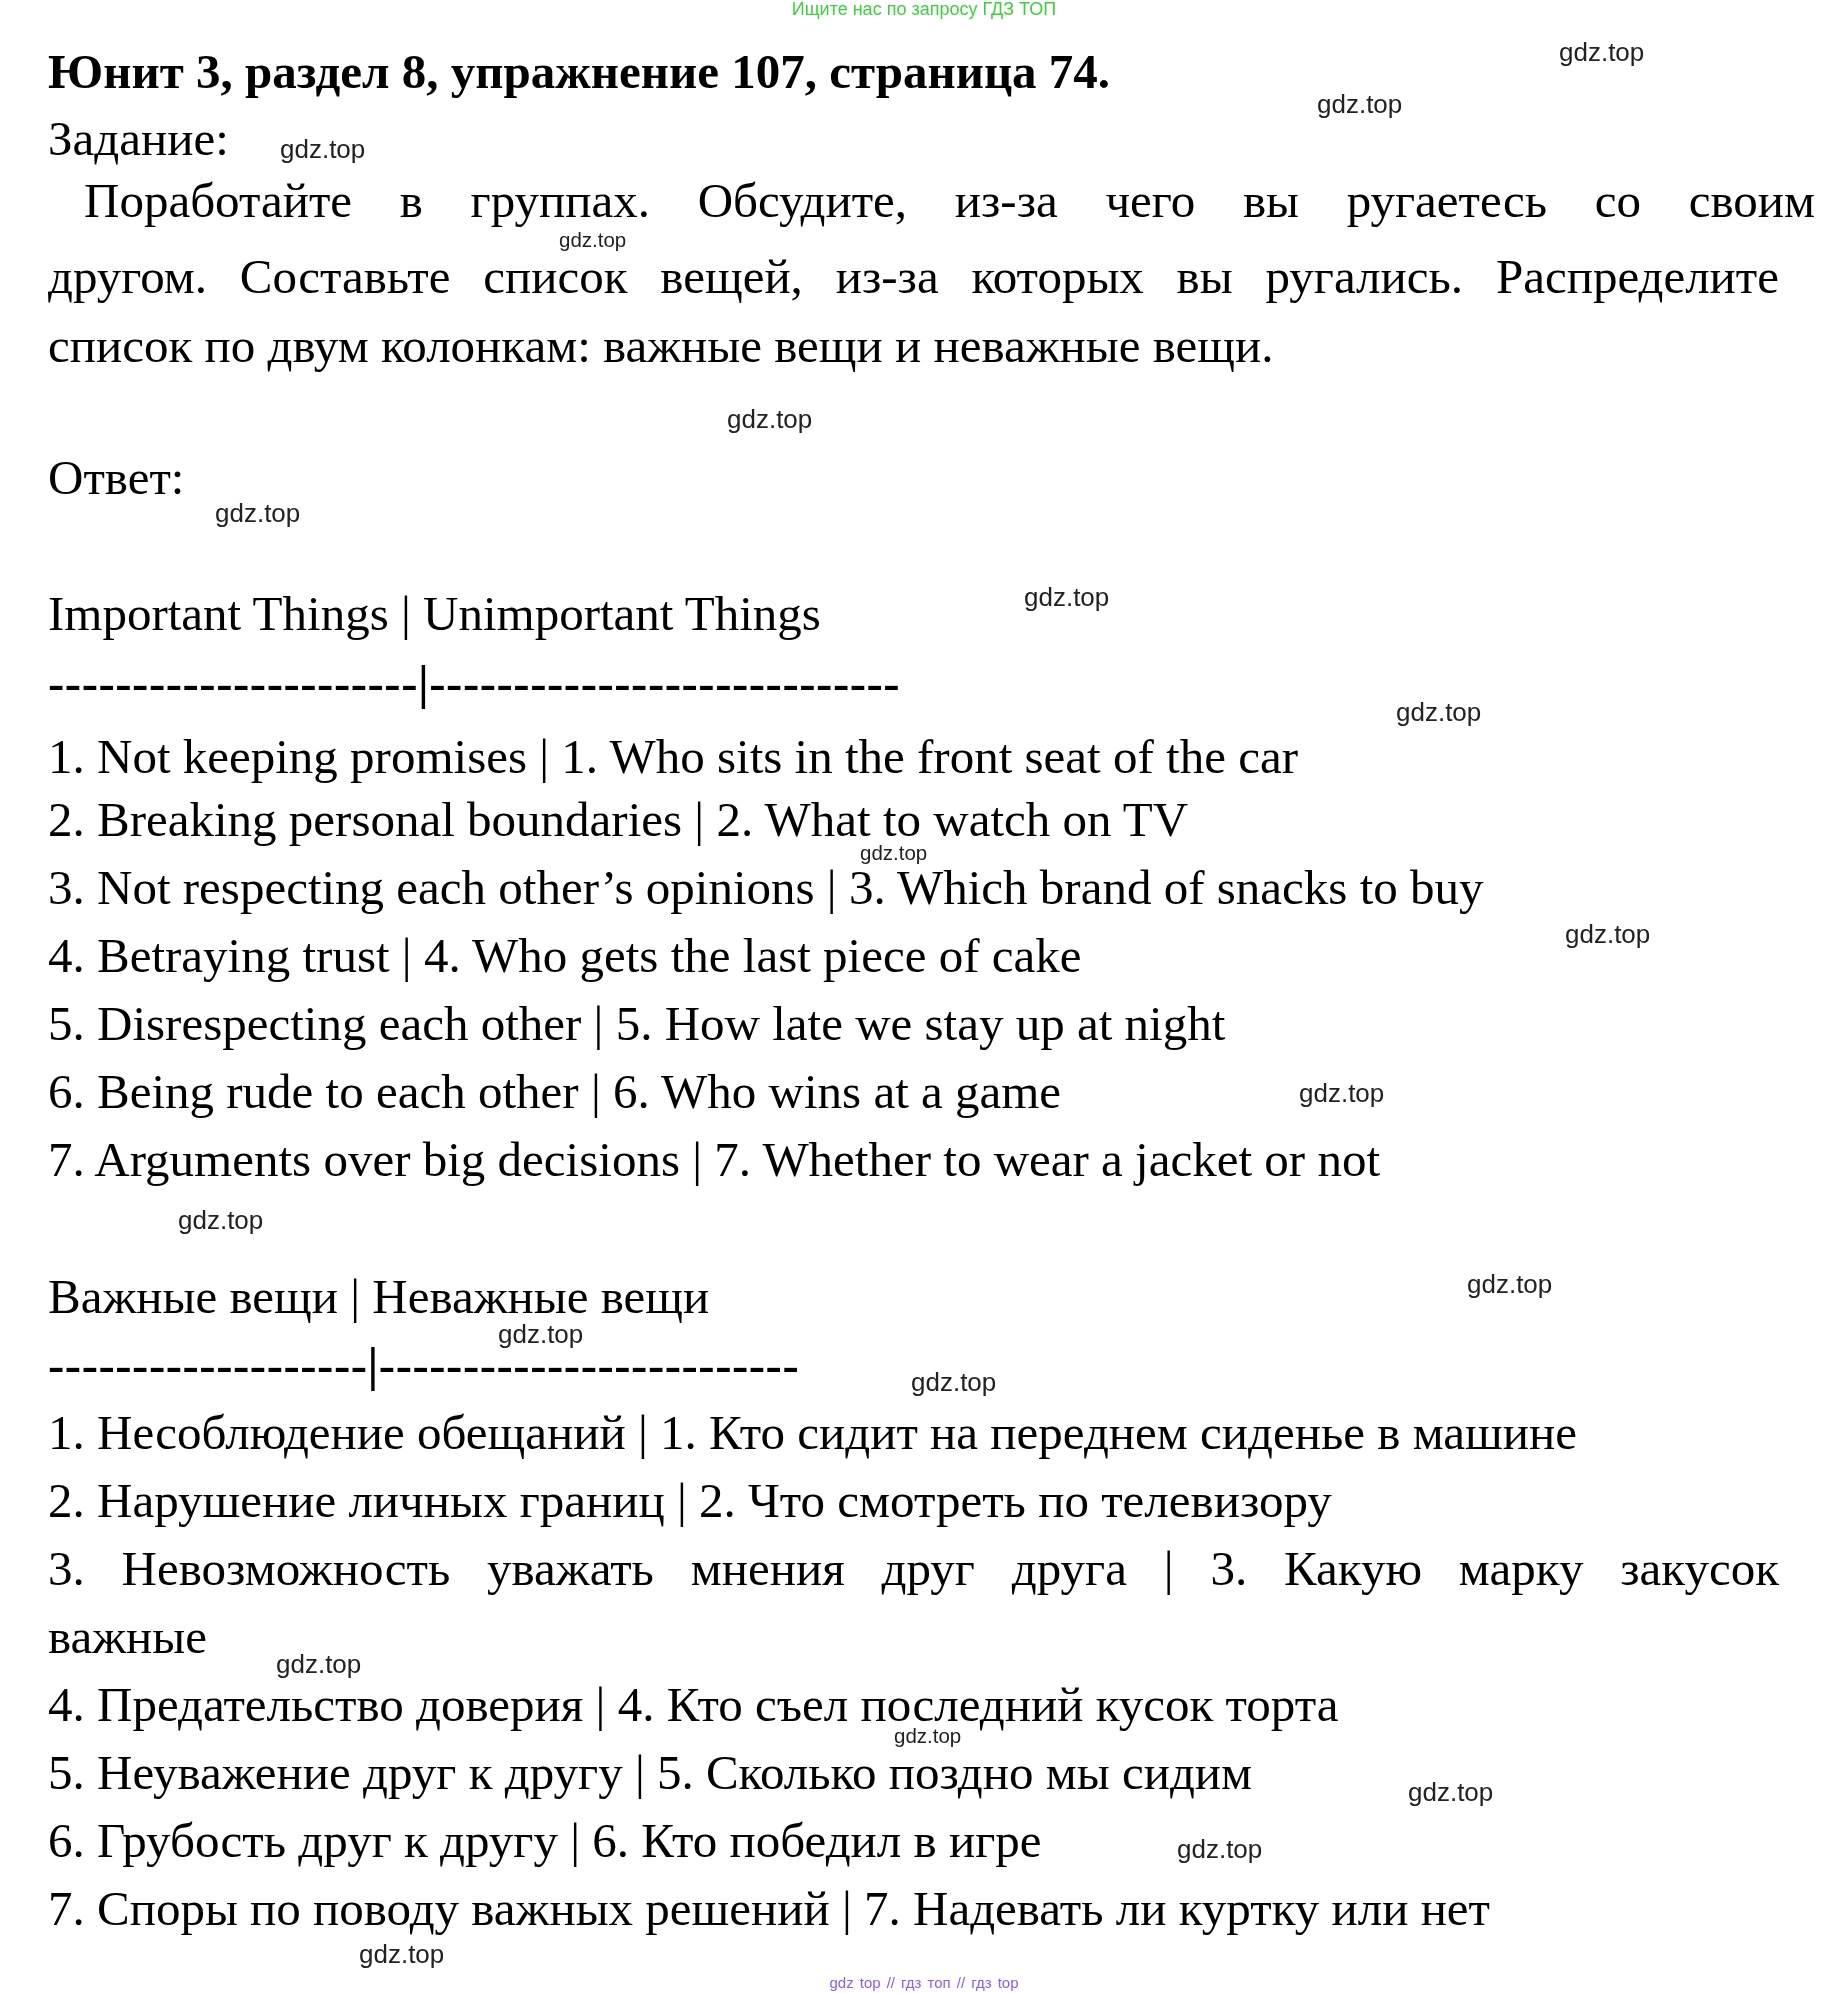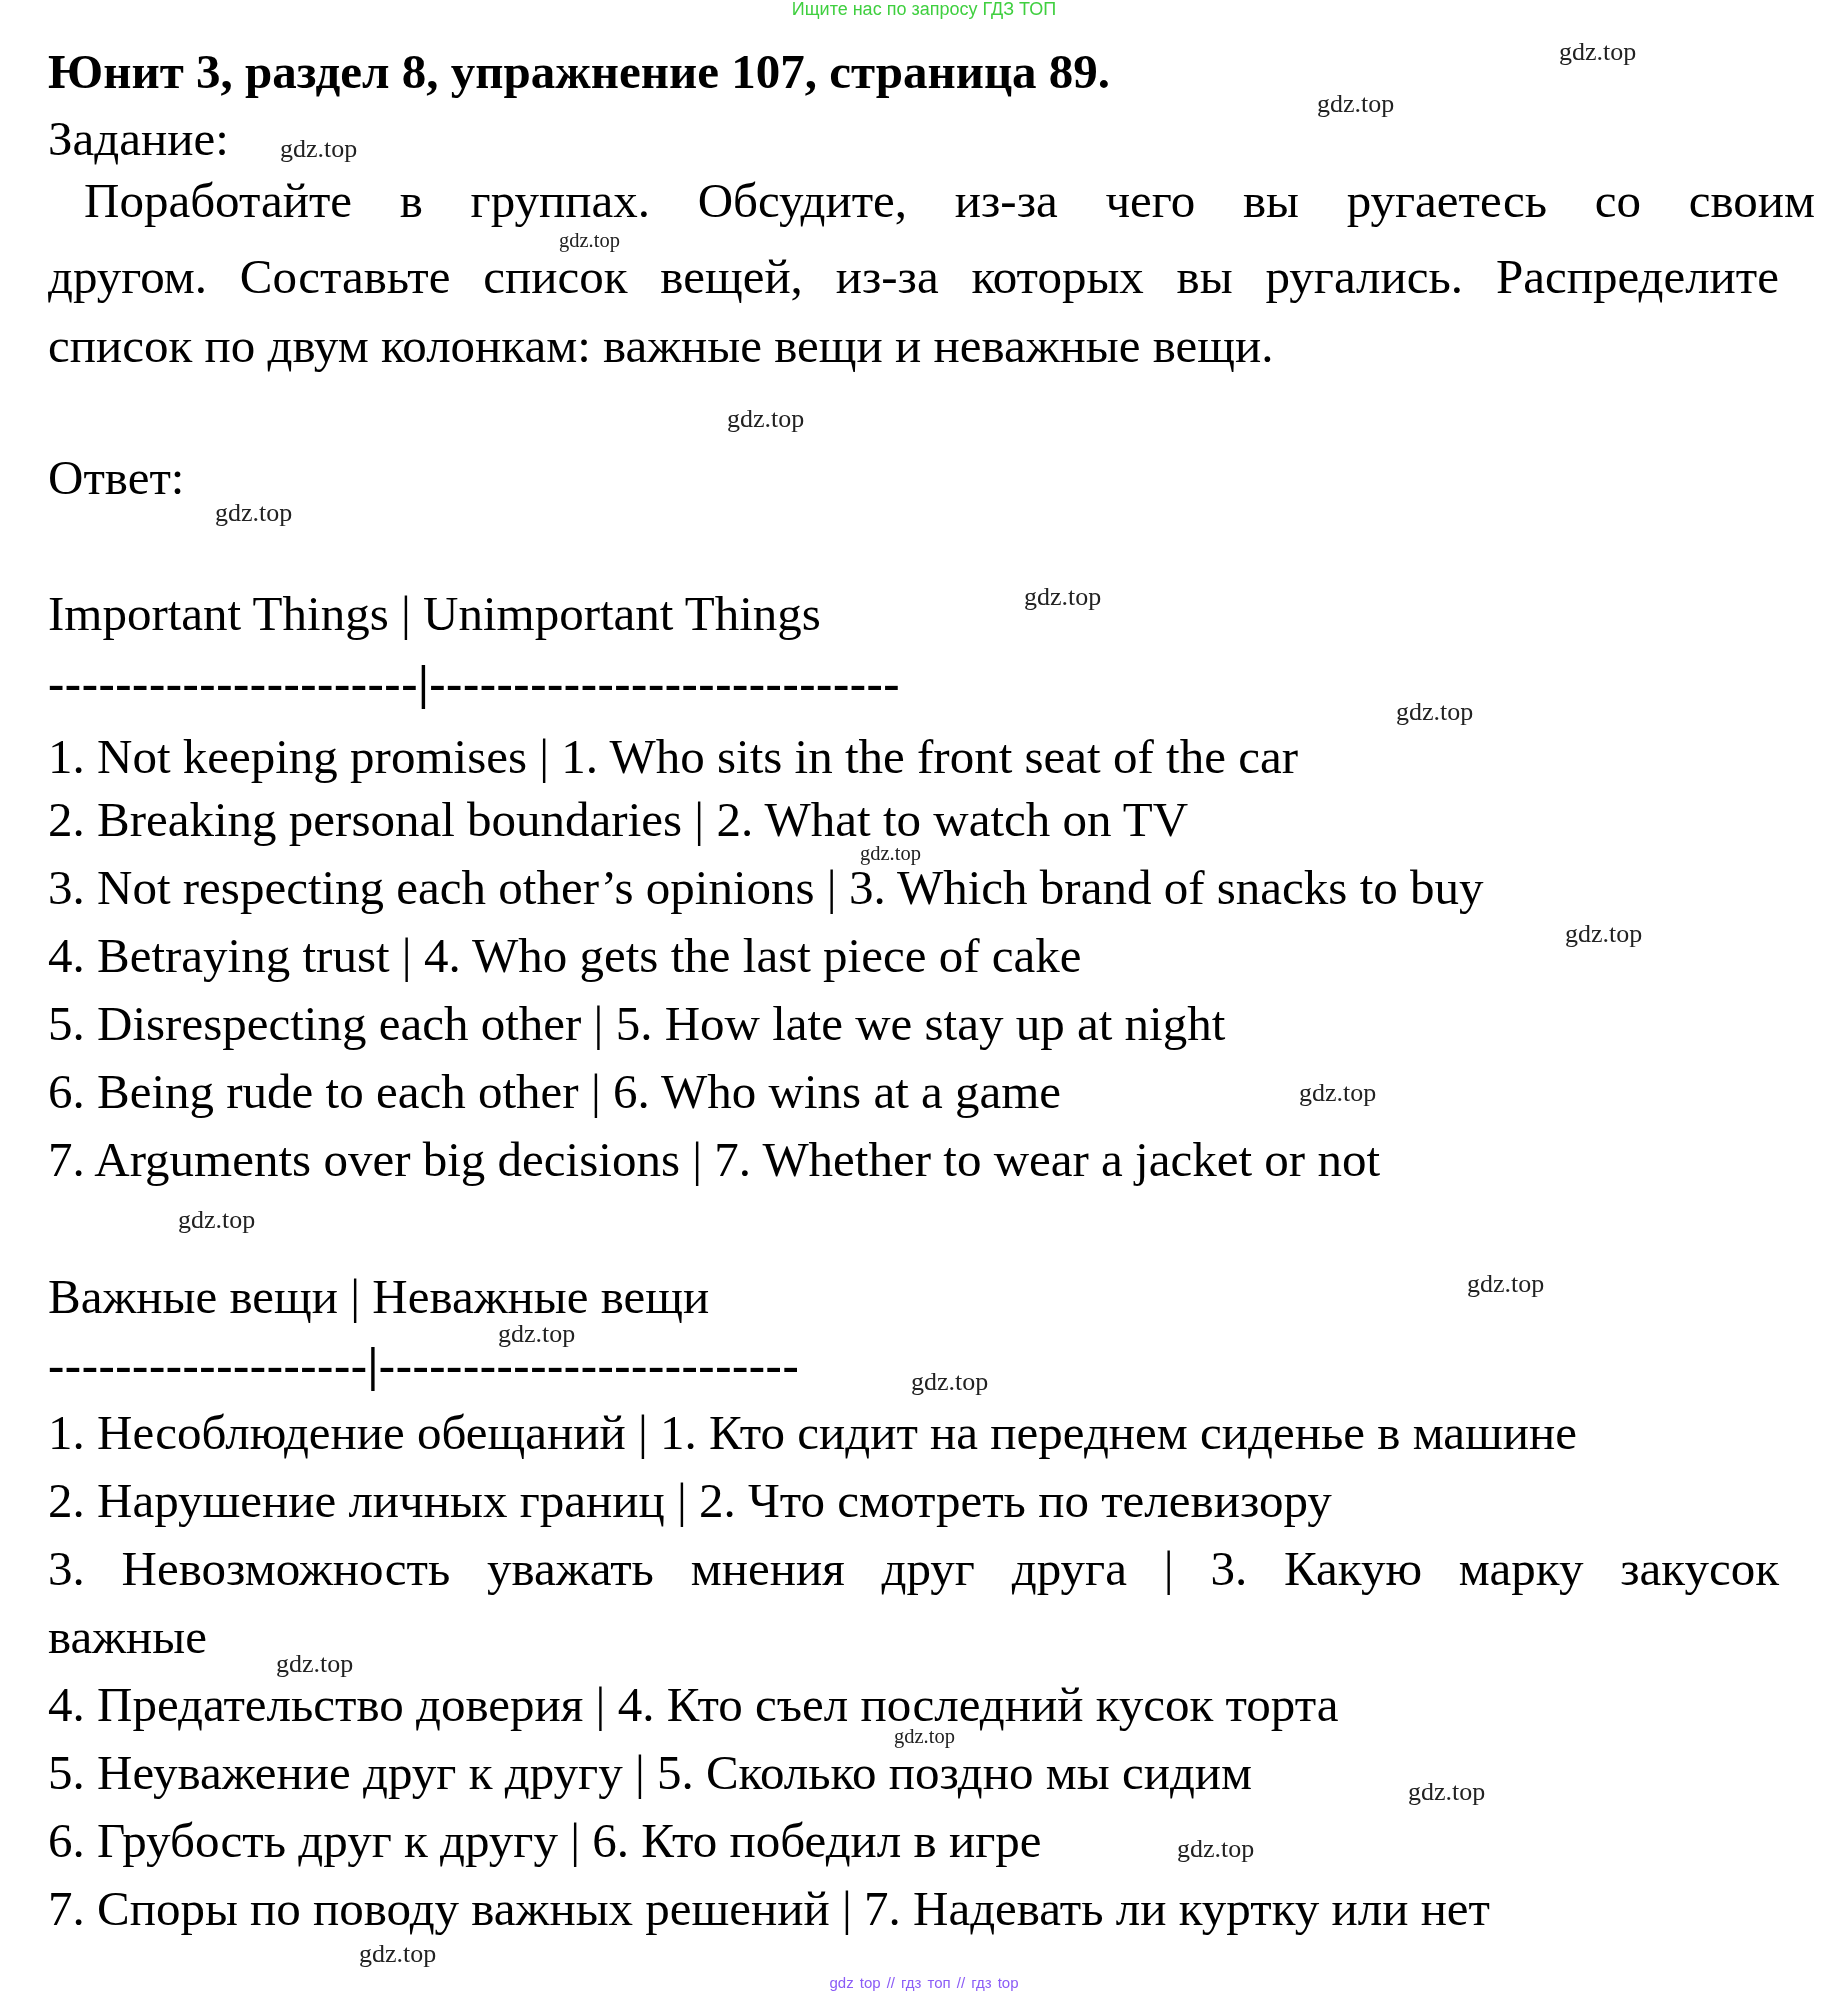--- a/index.html
+++ b/index.html
@@ -11,38 +11,38 @@
     position: absolute; top: 0; left: 0; width: 1848px; text-align: center;
     font-family: "Liberation Sans", sans-serif; font-size: 18px; color: #3fcf3f;
     line-height: 18.6px;
   }
   .footer {
     position: absolute; top: 1974px; left: 0; width: 1848px; text-align: center;
     font-family: "Liberation Sans", sans-serif; font-size: 15px; color: #8b5cf6;
     word-spacing: 1.9px;
   }
   .wm {
-    position: absolute; font-family: Liberation Serif, serif;
+    position: absolute; font-family: Liberation Sans, sans-serif;
     font-size: 26px; color: #222; line-height: 1; white-space: nowrap;
   }
   .wm.small { font-size: 20.5px; }
   .line {
     position: absolute; left: 48px; white-space: nowrap;
     font-size: 49px; line-height: 1;
   }
   .title { font-weight: bold; top: 47px; }
   .justify-line { width: 1731px; text-align: justify; text-align-last: justify; }
   .dashes { font-weight: bold; letter-spacing: 0.5px; }
 </style>
 </head>
 <body>
 
 <div class="top-banner">Ищите нас по запросу ГДЗ ТОП</div>
 
-<div class="line title">Юнит 3, раздел 8, упражнение 107, страница 89.</div>
+<div class="line title">Юнит 3, раздел 8, упражнение 107, страница 74.</div>
 <div class="line" style="top:114px;">Задание:</div>
 
 <div class="line justify-line" style="top:176px;margin-left:36px;">Поработайте в группах. Обсудите, из-за чего вы ругаетесь со своим</div>
 <div class="line justify-line" style="top:252px;">другом. Составьте список вещей, из-за которых вы ругались. Распределите</div>
 <div class="line" style="top:321px;">список по двум колонкам: важные вещи и неважные вещи.</div>
 
 <div class="line" style="top:453px;">Ответ:</div>
 
 <div class="line" style="top:589px;">Important Things | Unimportant Things</div>
 <div class="line dashes" style="top:658px;">----------------------|----------------------------</div>

